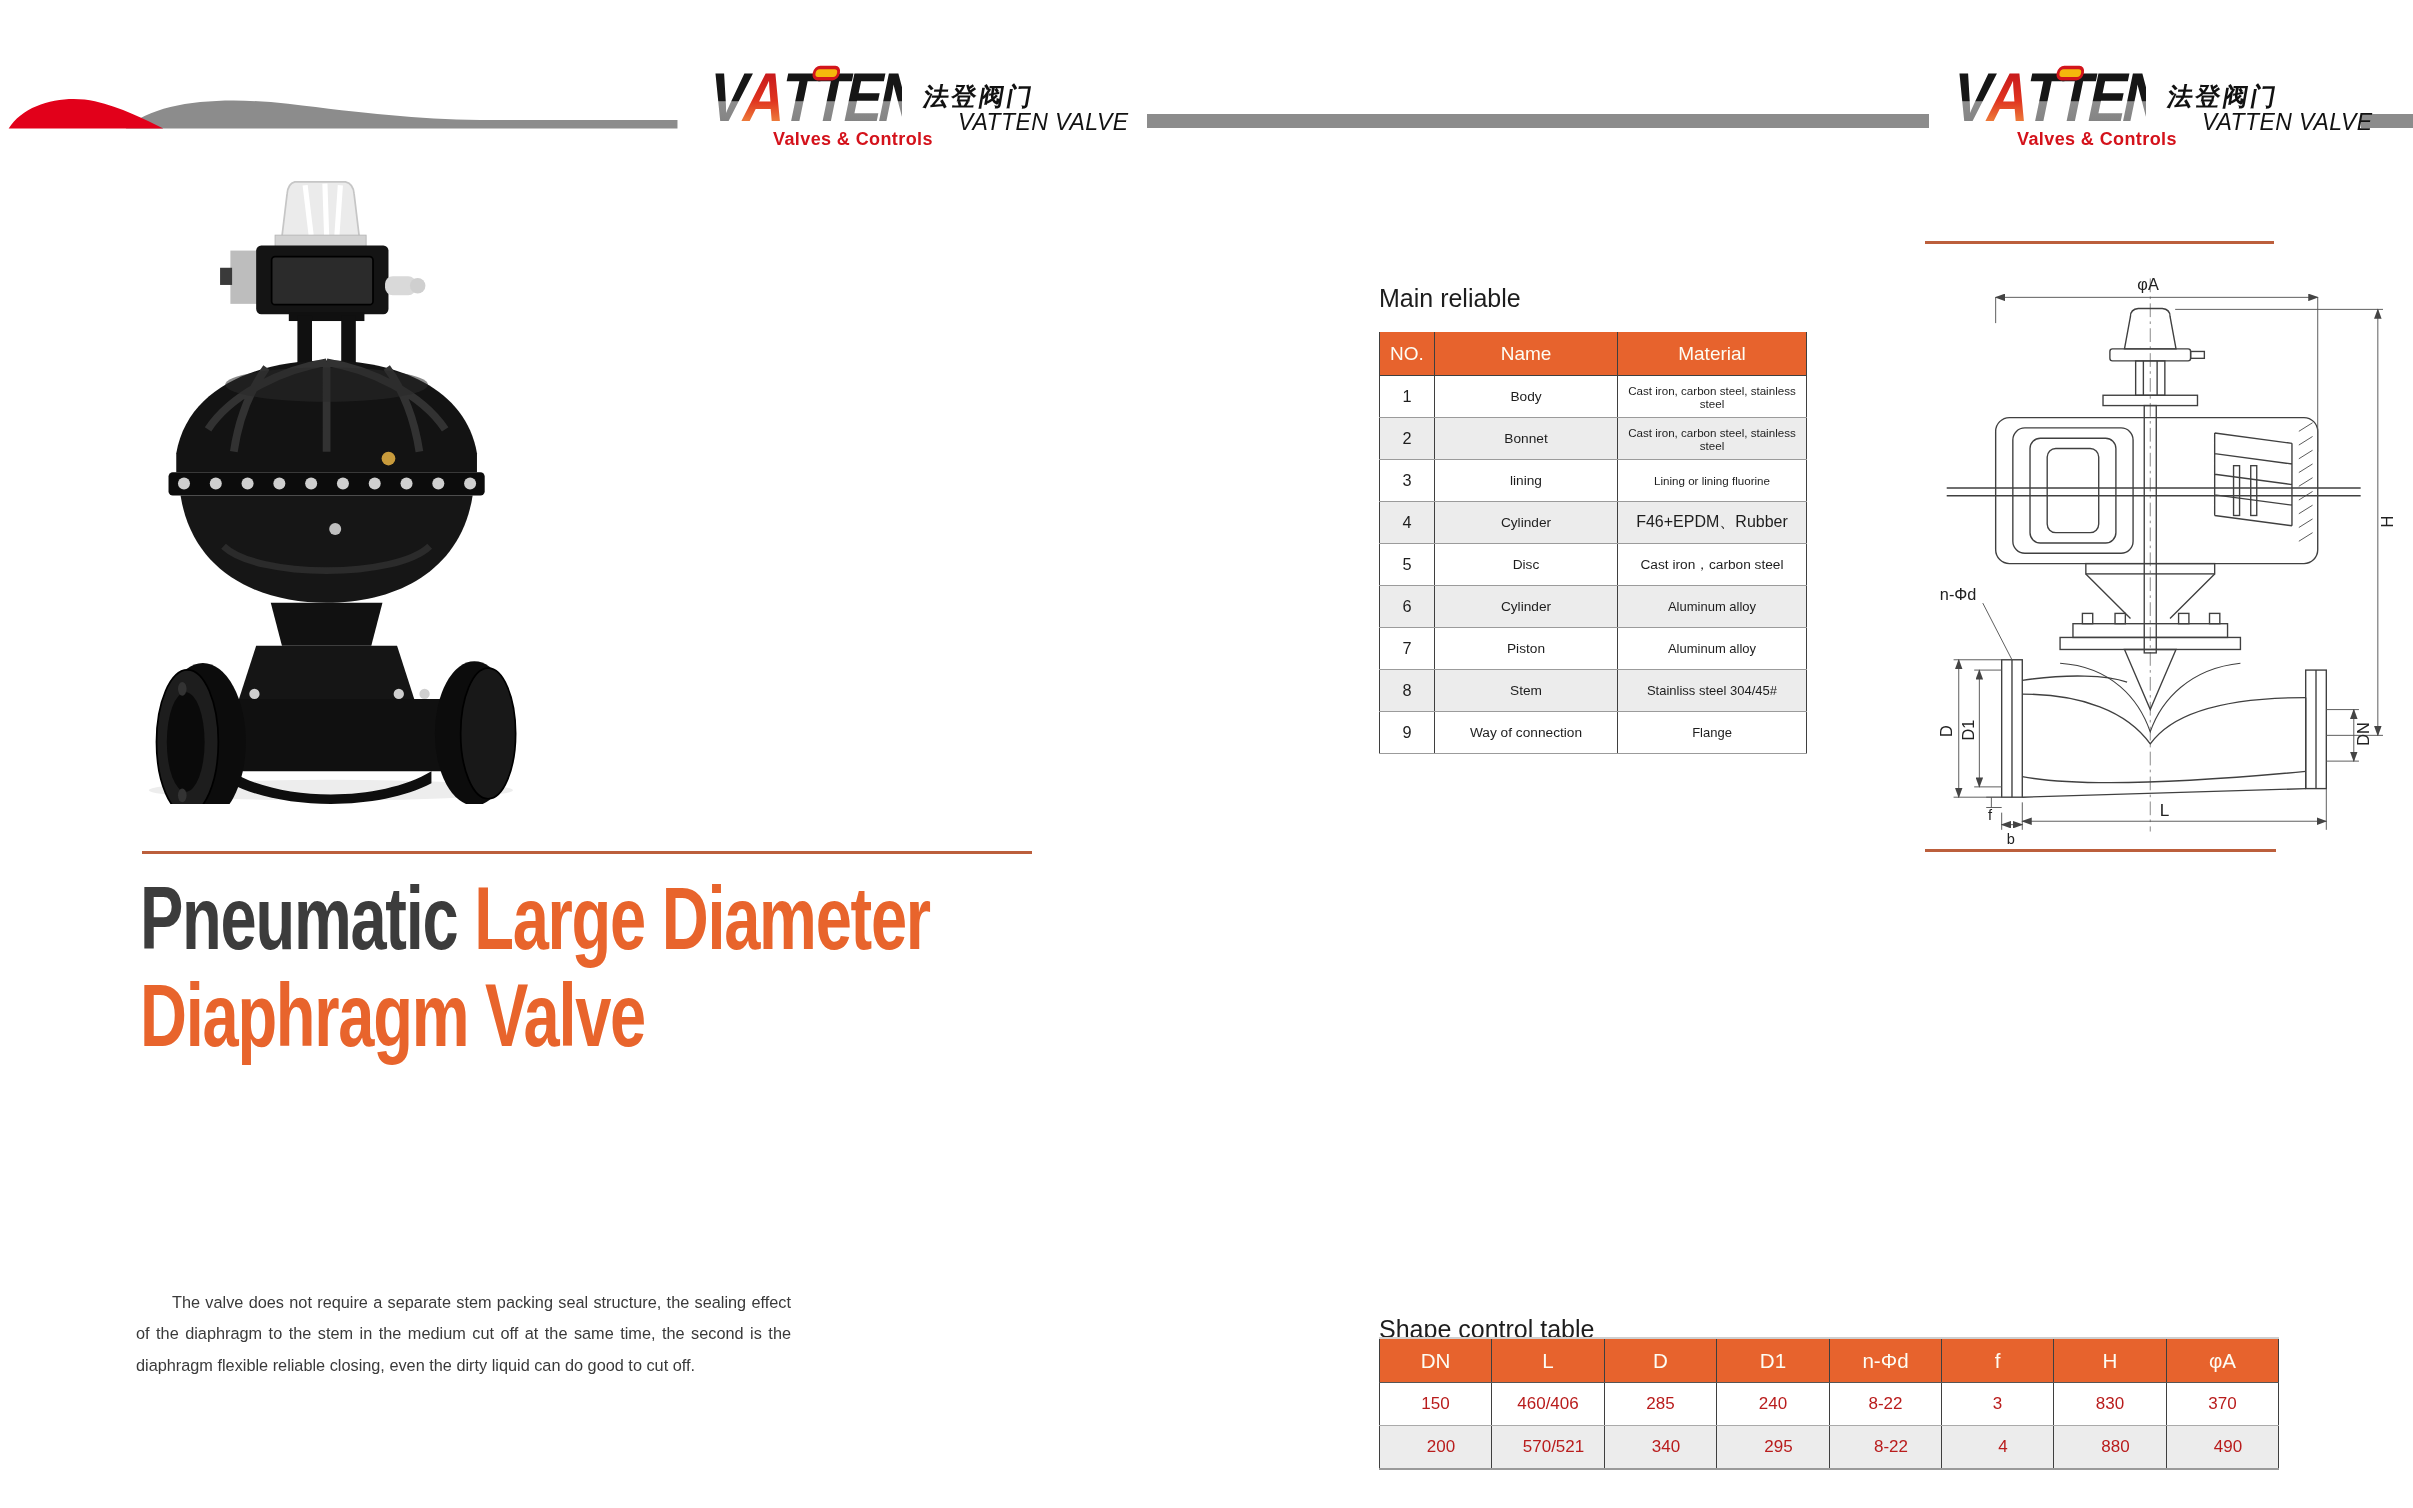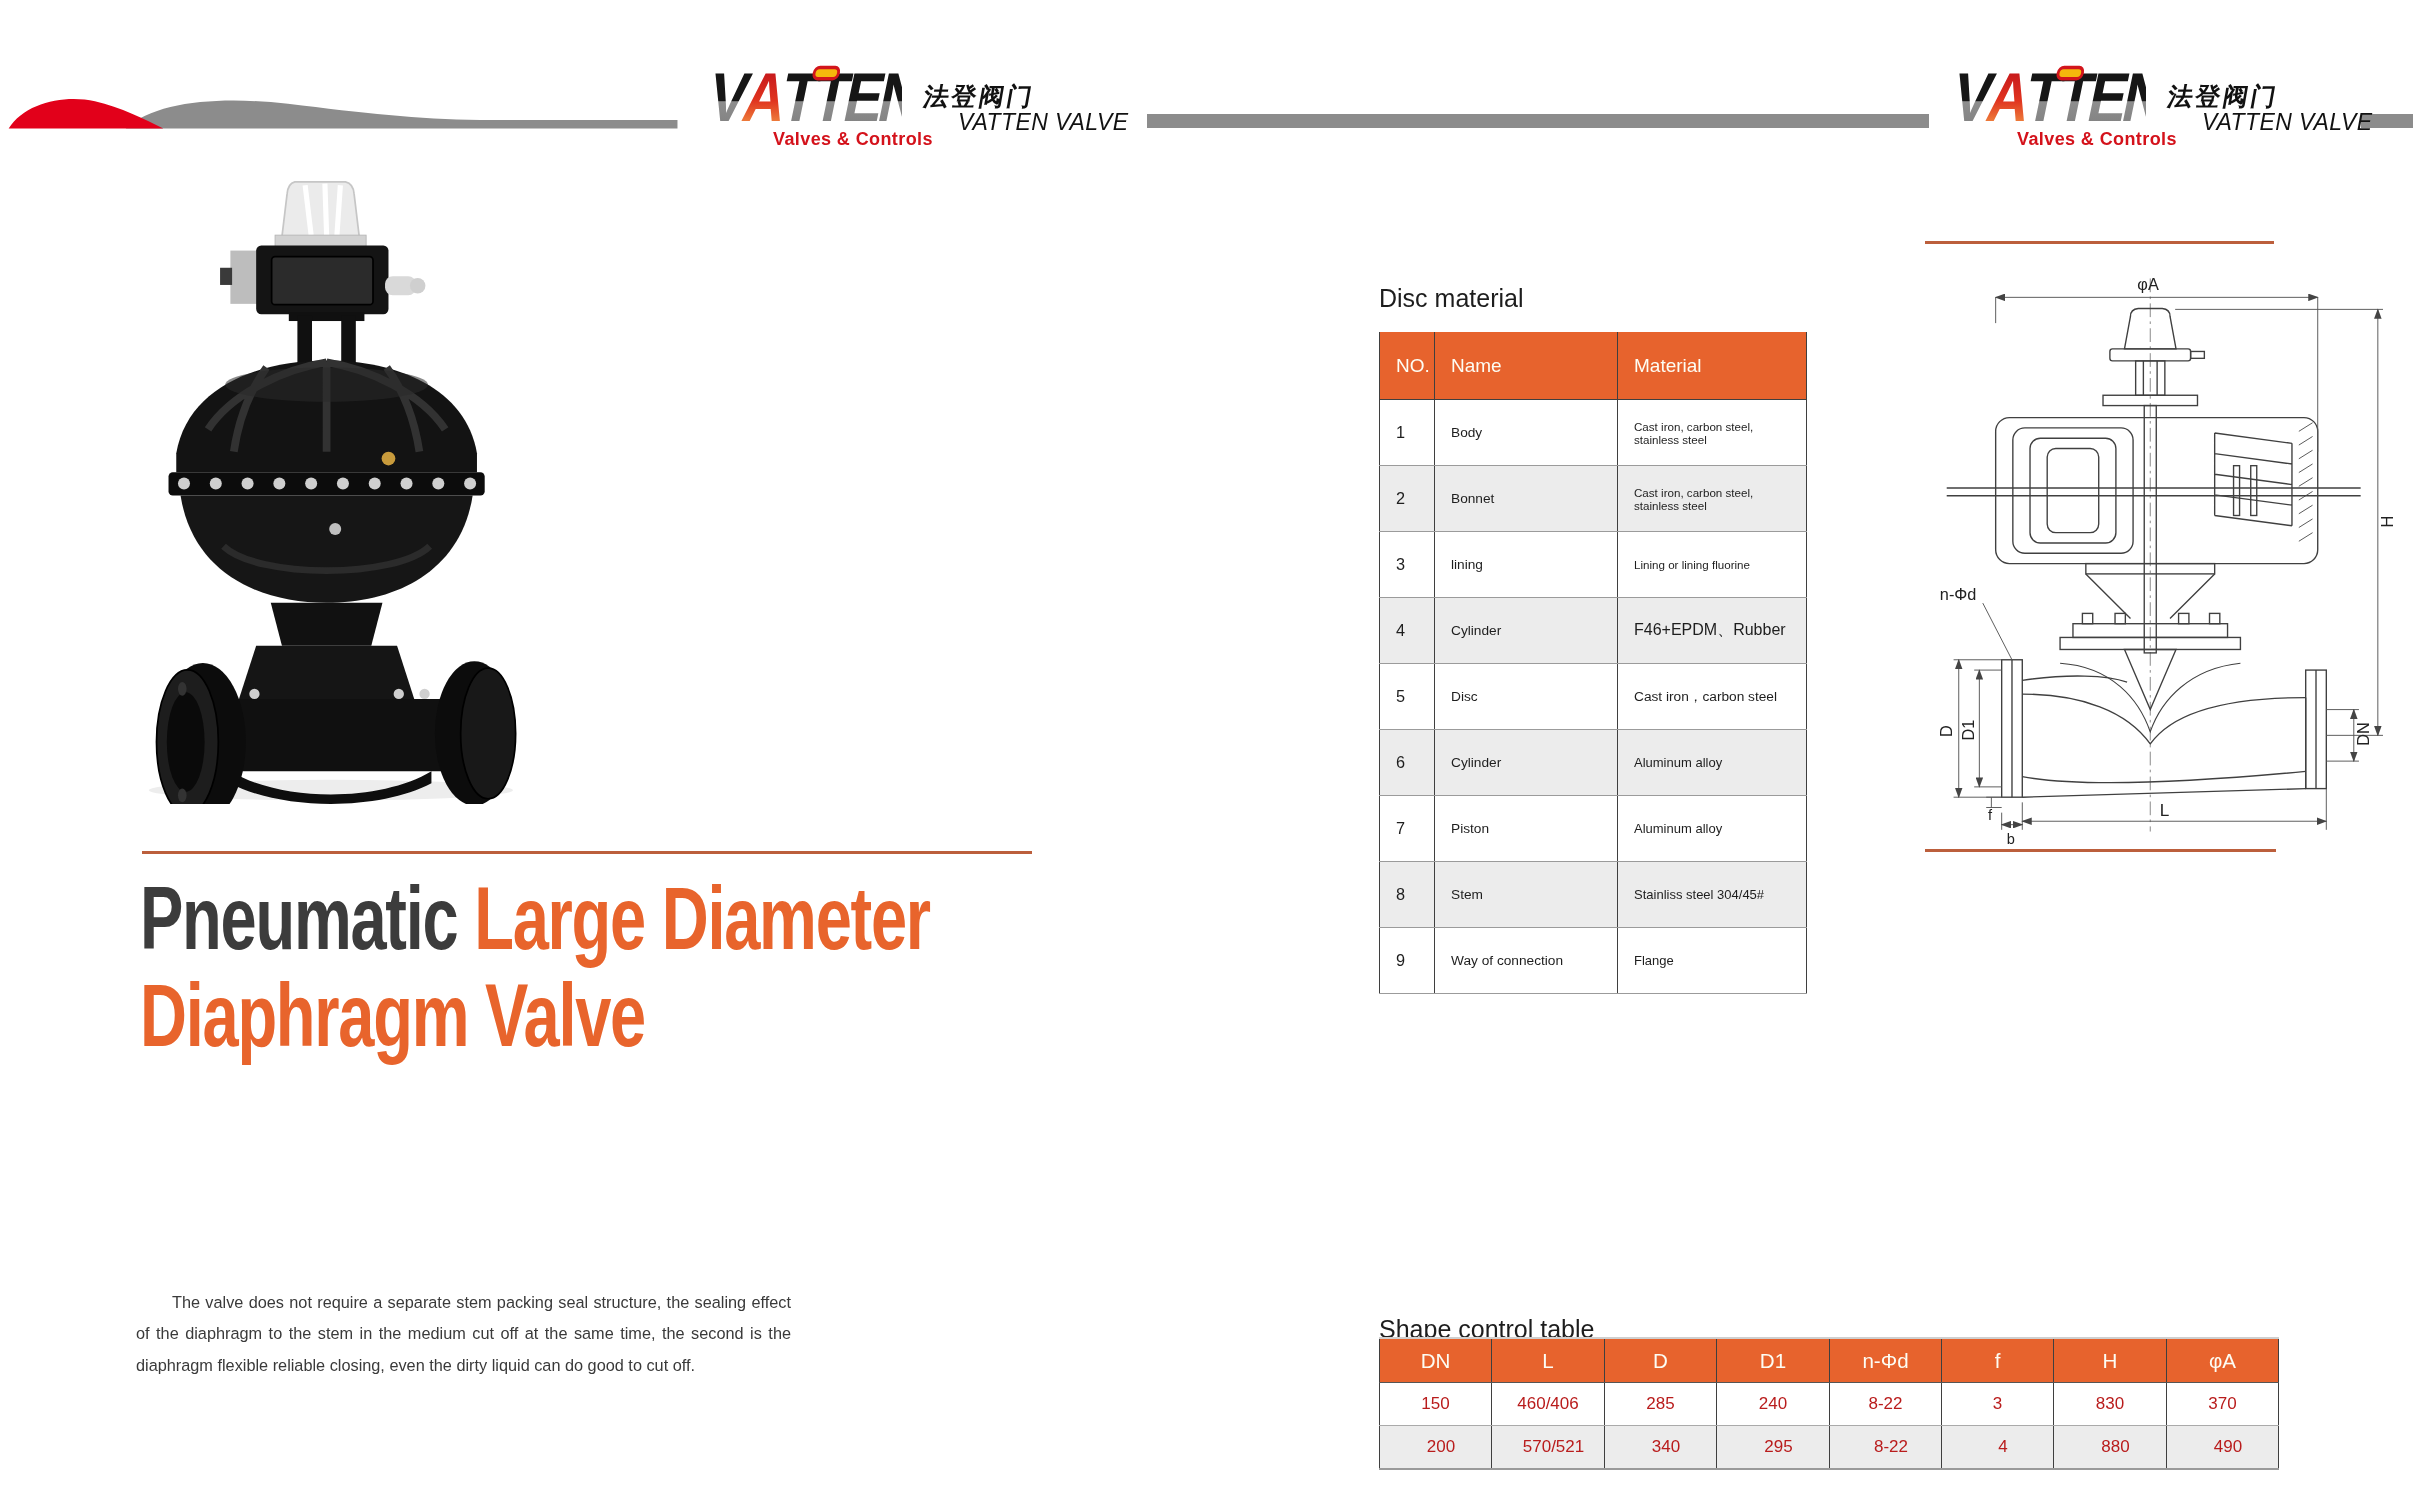--- a/index.html
+++ b/index.html
@@ -19,21 +19,21 @@
   .t-dark{color:#3C3C3C;}
   .t-orange{color:#E8642C;}
   .desc{position:absolute;left:136px;top:1287px;width:655px;font-size:16.3px;line-height:1.93;color:#3a3a3a;text-align:justify;text-indent:36px;margin:0;}
 
   
   .sec-heading{position:absolute;font-size:25px;color:#1d1d1d;margin:0;font-weight:normal;}
 
   
   table{border-collapse:collapse;table-layout:fixed;}
   .mm{position:absolute;left:1379px;top:332px;width:427px;border-bottom:1.7px solid #4a4a4a;}
-  .mm th,.mm td{border-left:1.7px solid #3f3f3f;border-right:1.7px solid #3f3f3f;padding:16px;text-align:left;vertical-align:middle;}
+  .mm th,.mm td{border-left:1.7px solid #3f3f3f;border-right:1.7px solid #3f3f3f;padding:4px;text-align:center;vertical-align:middle;}
   .mm th{background:#E7632D;color:#FDFDF4;font-weight:normal;font-size:19px;height:35px;border-bottom:1.7px solid #3f3f3f;}
   .mm td{height:33px;border-top:0.9px solid #9b9b9b;border-bottom:0.9px solid #9b9b9b;color:#1e1e1e;}
   .mm .c-no{font-size:16.3px;}
   .mm .c-name{font-size:13.7px;}
   .mm .c-mat{font-size:11.6px;}
   .mm .c-mat.big{font-size:16px;}
   .mm tr.alt td{background:#ECECEC;}
 
   
   .sc{position:absolute;left:1379px;top:1337px;width:896px;border-top:2.6px solid #cfcfcf;border-bottom:2.6px solid #9a9a9a;}
@@ -174,21 +174,21 @@
   <ellipse cx="402" cy="658" rx="46" ry="84" fill="#0c0c0c"></ellipse>
   <ellipse cx="418" cy="658" rx="32" ry="76" fill="#181818" stroke="#000" stroke-width="2"></ellipse>
 </svg>
 
 <div class="title-rule"></div>
 <h1 class="page-title"><span class="t-dark">Pneumatic</span><span class="t-orange"> Large Diameter</span><br><span class="t-orange">Diaphragm Valve</span></h1>
 
 <p class="desc">The valve does not require a separate stem packing seal structure, the sealing effect of the diaphragm to the stem in the medium cut off at the same time, the second is the diaphragm flexible reliable closing, even the dirty liquid can do good to cut off.</p>
 
 
-<h2 class="sec-heading" style="left:1379px;top:284px;">Disc material</h2>
+<h2 class="sec-heading" style="left:1379px;top:284px;">Main reliable</h2>
 
 <table class="mm">
   <colgroup>
       <col style="width:55px">
       <col style="width:183px">
       <col style="width:189px">
     </colgroup>
   <thead>
     <tr>
       <th>NO.</th>

